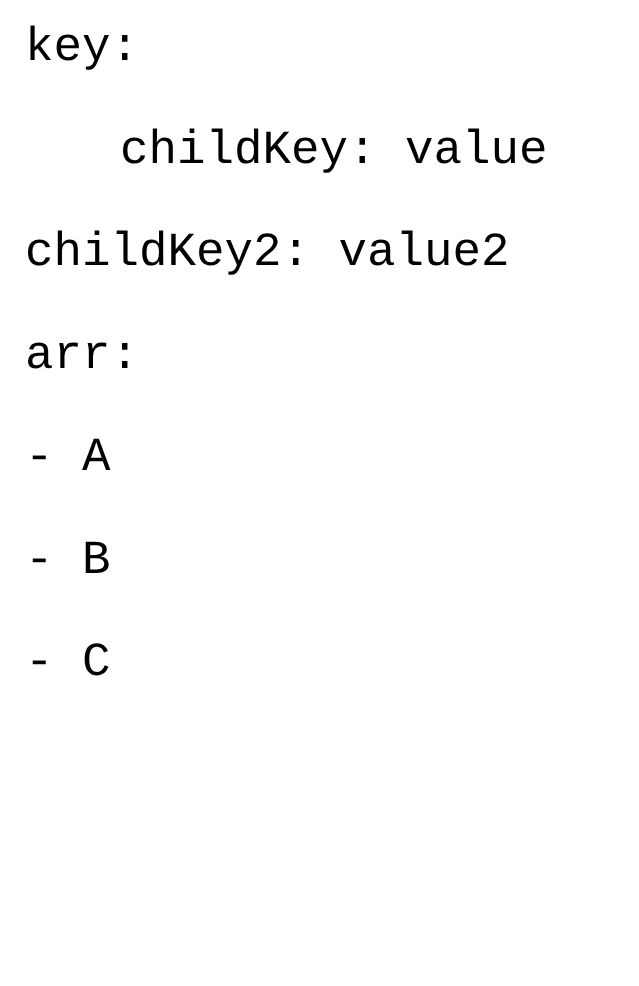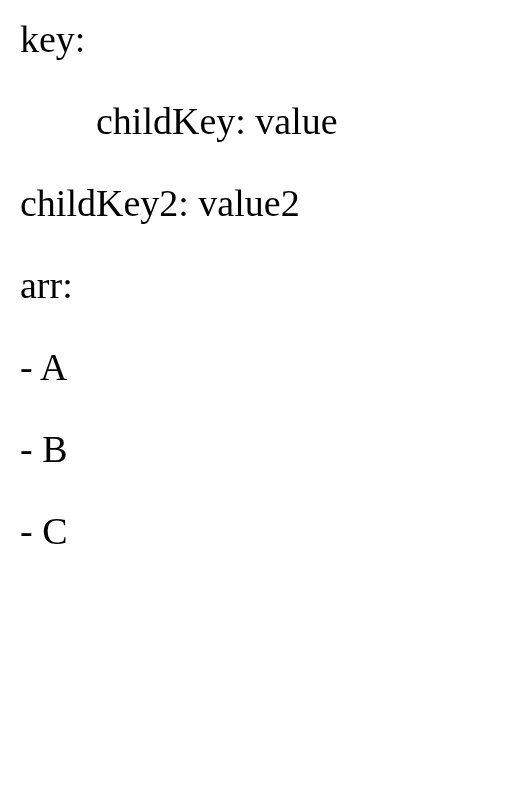--- a/index.html
+++ b/index.html
@@ -10,20 +10,21 @@
       font-size: 38px;
       color: #000;
       line-height: 1.0;
       width: 511px;
       height: 789px;
       box-sizing: border-box;
     }
     .line {
       margin: 0 0 44px 0;
       white-space: pre;
+      font-family: Liberation Mono, monospace;
     }
     .line:last-child {
       margin-bottom: 0;
     }
     .indent1 {
       padding-left: 76px;
       margin-top: 36px;
     }
   </style>
 </head>

